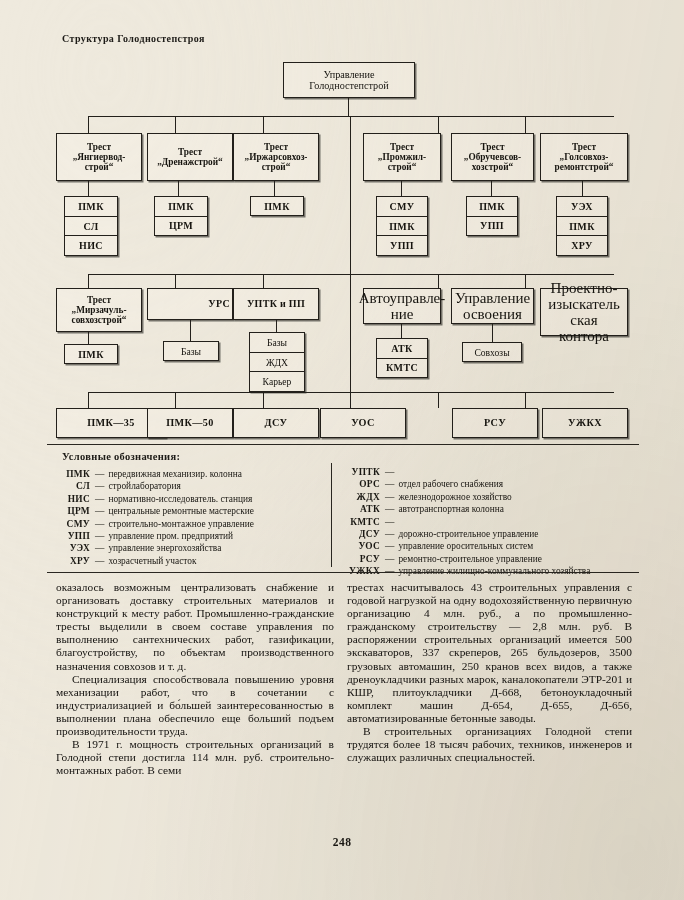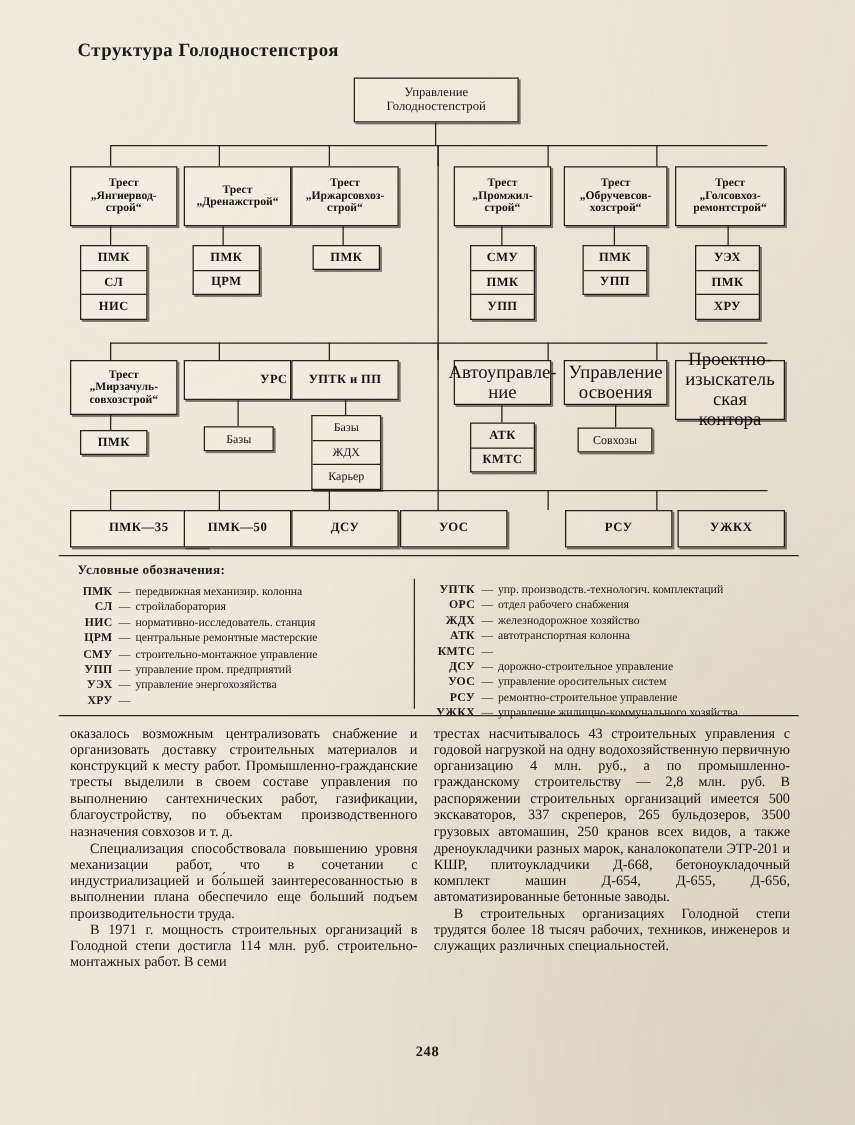--- a/index.html
+++ b/index.html
@@ -39,21 +39,21 @@
     width: 684px; height: 900px;
   }
 
   
   .doc-title {
     position: absolute;
     left: 62px;
     top: 33px;
     font-family: "Liberation Serif", serif;
     font-weight: bold;
-    font-size: 15px;
+    font-size: 10px;
     letter-spacing: .4px;
     color: #1d1b17;
   }
 
   
   .node {
     position: absolute;
     box-sizing: border-box;
     border: 1.4px solid #23201b;
     background: #f3eee3;
@@ -427,28 +427,28 @@
         <span class="desc">управление пром. предприятий</span>
       </div>
       <div class="legend-row">
         <span class="abbr">УЭХ</span>
         <span class="dash">—</span>
         <span class="desc">управление энергохозяйства</span>
       </div>
       <div class="legend-row">
         <span class="abbr">ХРУ</span>
         <span class="dash">—</span>
+        <span class="desc">хозрасчетный участок</span>
       </div>
     </div>
 
     <div class="legend-col right">
       <div class="legend-row">
         <span class="abbr">УПТК</span>
         <span class="dash">—</span>
-        <span class="desc">упр. производств.-технологич. комплектаций</span>
       </div>
       <div class="legend-row">
         <span class="abbr">ОРС</span>
         <span class="dash">—</span>
         <span class="desc">отдел рабочего снабжения</span>
       </div>
       <div class="legend-row">
         <span class="abbr">ЖДХ</span>
         <span class="dash">—</span>
         <span class="desc">железнодорожное хозяйство</span>

